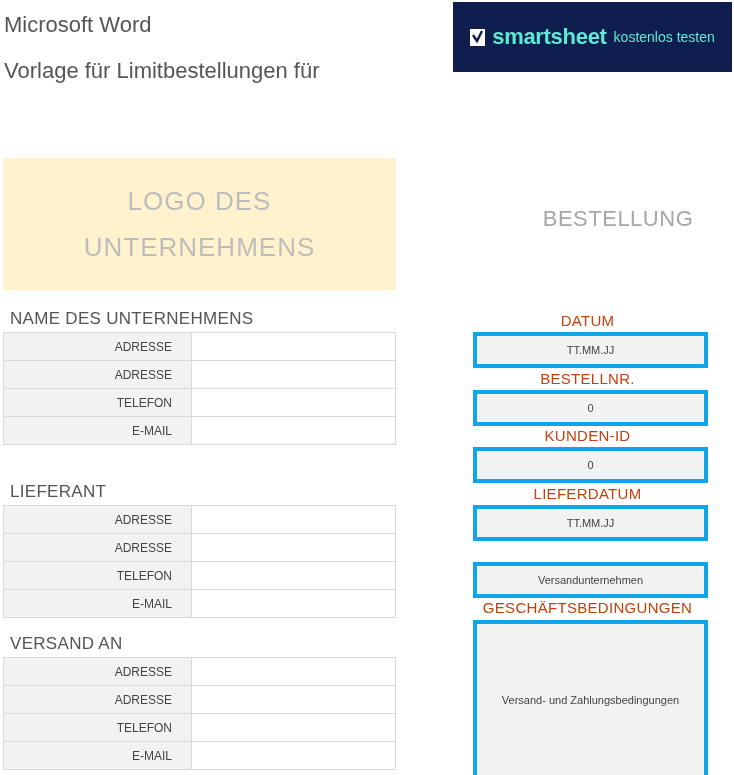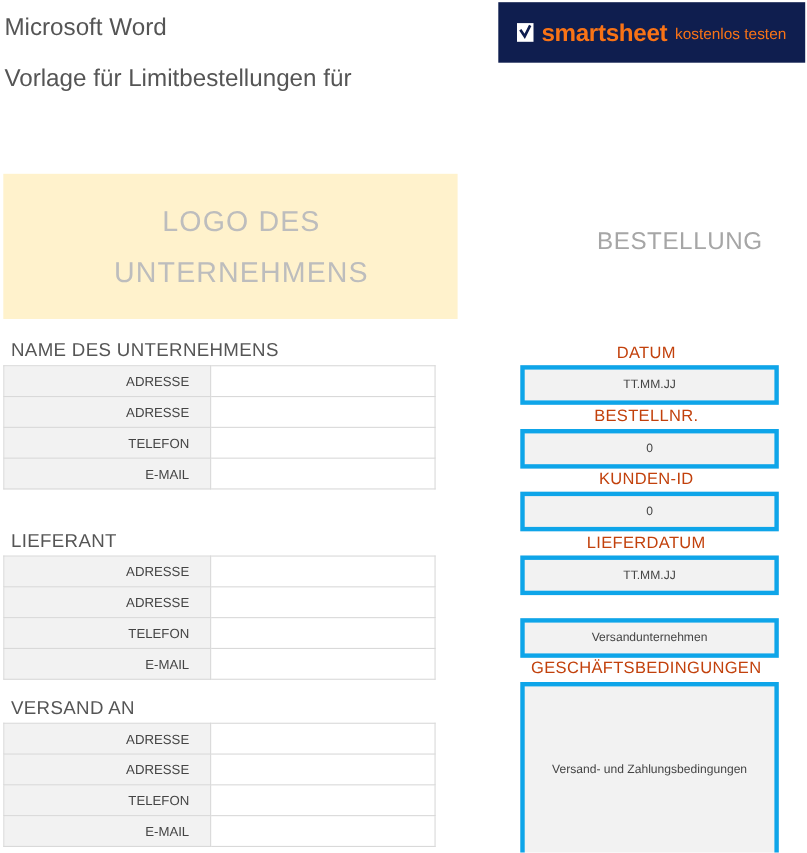--- a/index.html
+++ b/index.html
@@ -1,24 +1,24 @@
 <!DOCTYPE html>
 <html><head>
 <meta charset="utf-8">
 <style>
   html, body { margin: 0; padding: 0; background: #ffffff; }
   body { width: 734px; height: 775px; position: relative; overflow: hidden; font-family: "Liberation Sans", "DejaVu Sans", sans-serif; }
   .abs { position: absolute; }
   .title { left: 4px; top: 2px; width: 430px; font-size: 22px; line-height: 46px; color: #555555; font-weight: normal; }
-  .cta { left: 453px; top: 2px; width: 279px; height: 55px; background: #0f1e4f; display: flex; align-items: center; justify-content: center; color: #f97316; text-decoration: none; }
+  .cta { left: 453px; top: 2px; width: 279px; height: 70px; background: #0f1e4f; display: flex; align-items: center; justify-content: center; color: #5eead4; text-decoration: none; }
   .cta .logo-mark { width: 15px; height: 17px; background: #ffffff; position: relative; margin-right: 7px; }
   .cta .logo-mark svg { position: absolute; left: 0; top: 0; }
   .cta .brand { font-size: 22px; font-weight: bold; letter-spacing: -0.3px; margin-right: 7px; }
   .cta .trial { font-size: 14px; }
-  .logo-box { left: 3px; top: 158px; width: 393px; height: 132px; background: #fff2cc; display: flex; align-items: center; justify-content: center; text-align: center; padding-left: 20px; }
+  .logo-box { left: 3px; top: 158px; width: 393px; height: 132px; background: #fff2cc; display: flex; align-items: center; justify-content: center; text-align: center; }
   .logo-box span { color: #bdbdbd; font-size: 26px; line-height: 46px; letter-spacing: 1px; }
   .doc-title { left: 500px; top: 206px; width: 236px; text-align: center; color: #a6a6a6; font-size: 22px; letter-spacing: 0.5px; }
   .sec-head { left: 10px; font-size: 17px; color: #555555; letter-spacing: 0.3px; }
   table.info { position: absolute; left: 3px; width: 393px; border-collapse: collapse; }
   table.info td { border: 1px solid #d9d9d9; height: 27px; padding: 0; }
   table.info td.lab { width: 168px; background: #f2f2f2; text-align: right; padding-right: 19px; font-size: 12px; color: #444444; }
   table.info td.val { background: #ffffff; }
   .rlabel { left: 473px; width: 229px; text-align: center; font-size: 15px; color: #c2410c; letter-spacing: 0.3px; }
   .rbox { left: 473px; width: 227px; height: 28px; background: #f2f2f2; border: 4px solid #0ea5e9; display: flex; align-items: center; justify-content: center; font-size: 11px; color: #444444; }
   .terms { height: 152px; }

